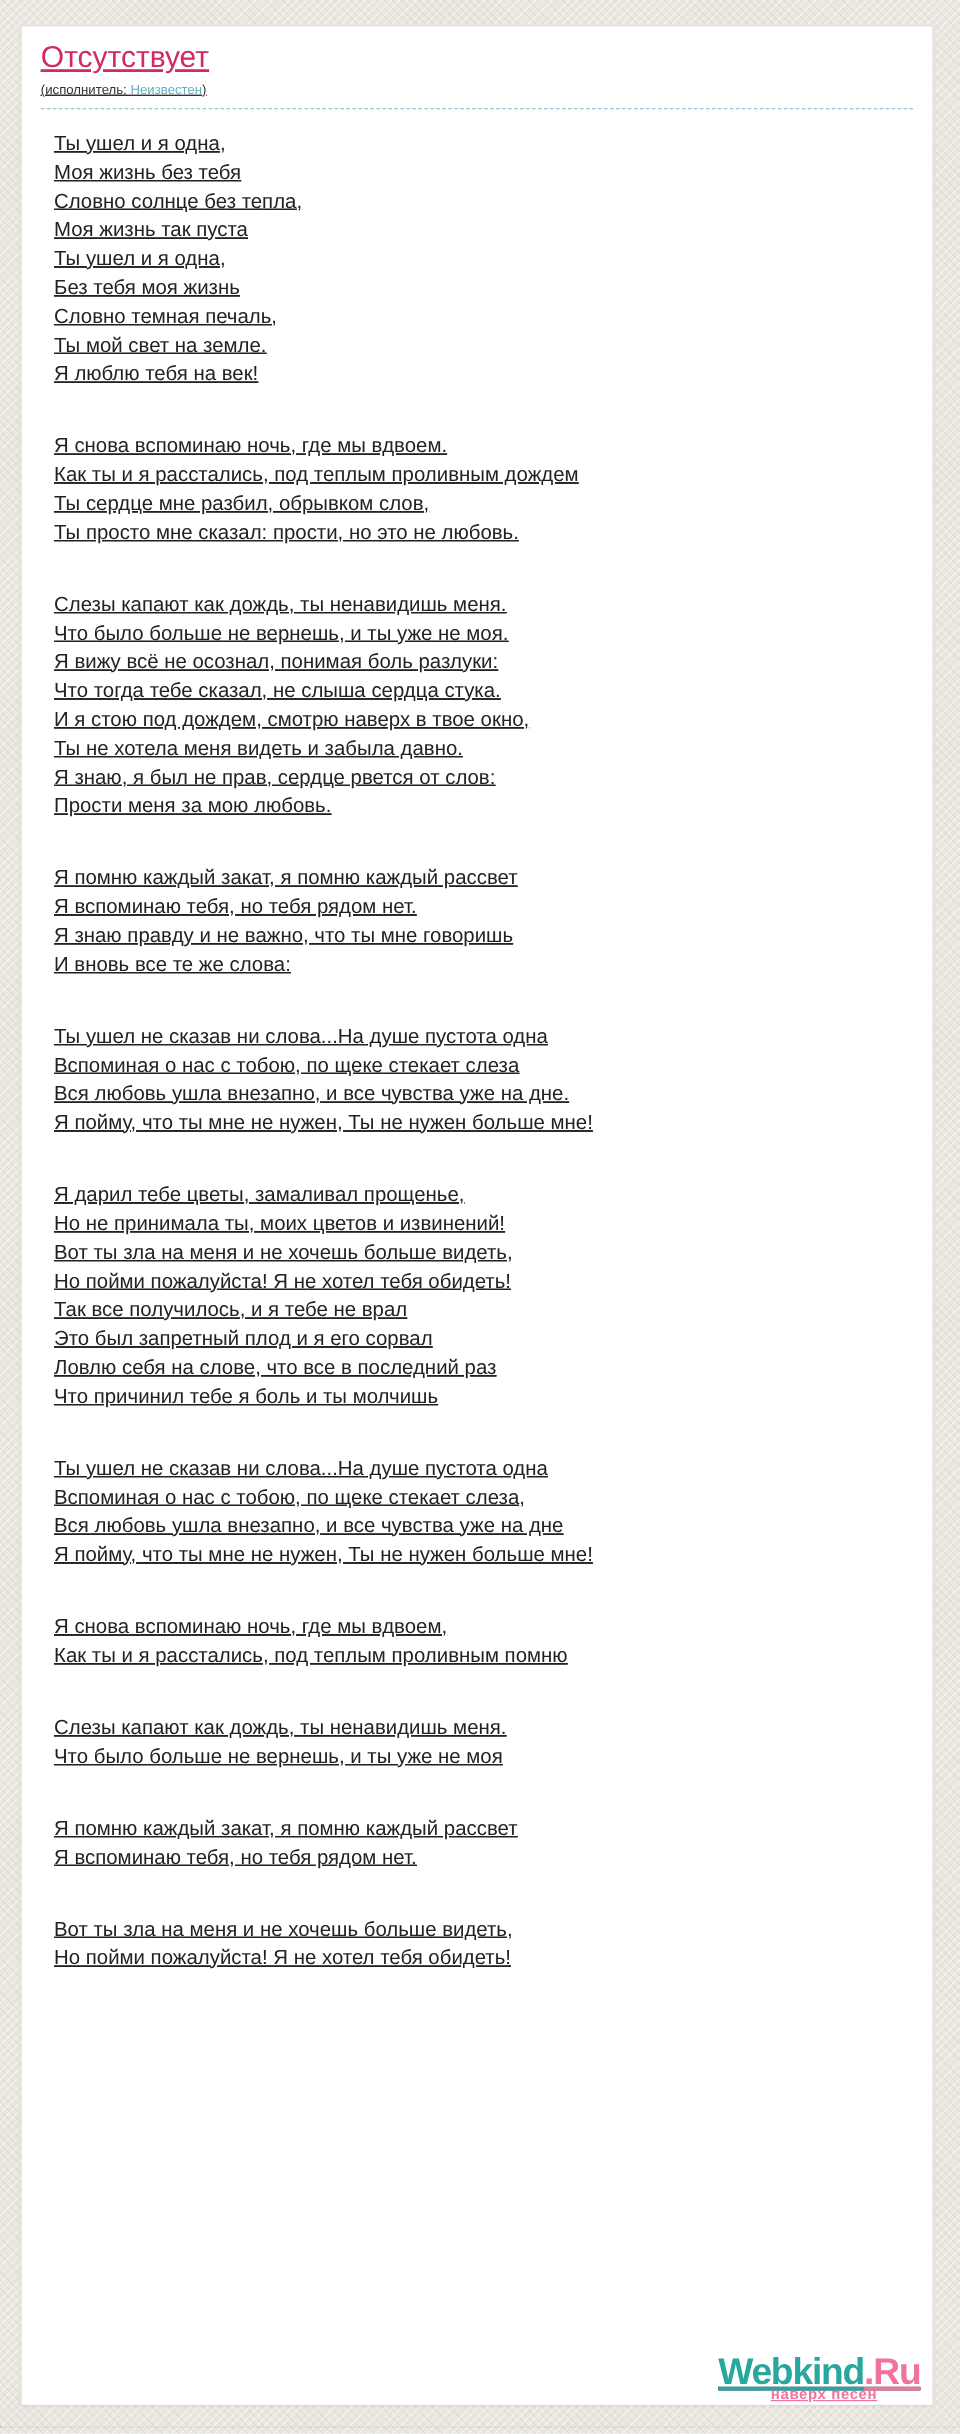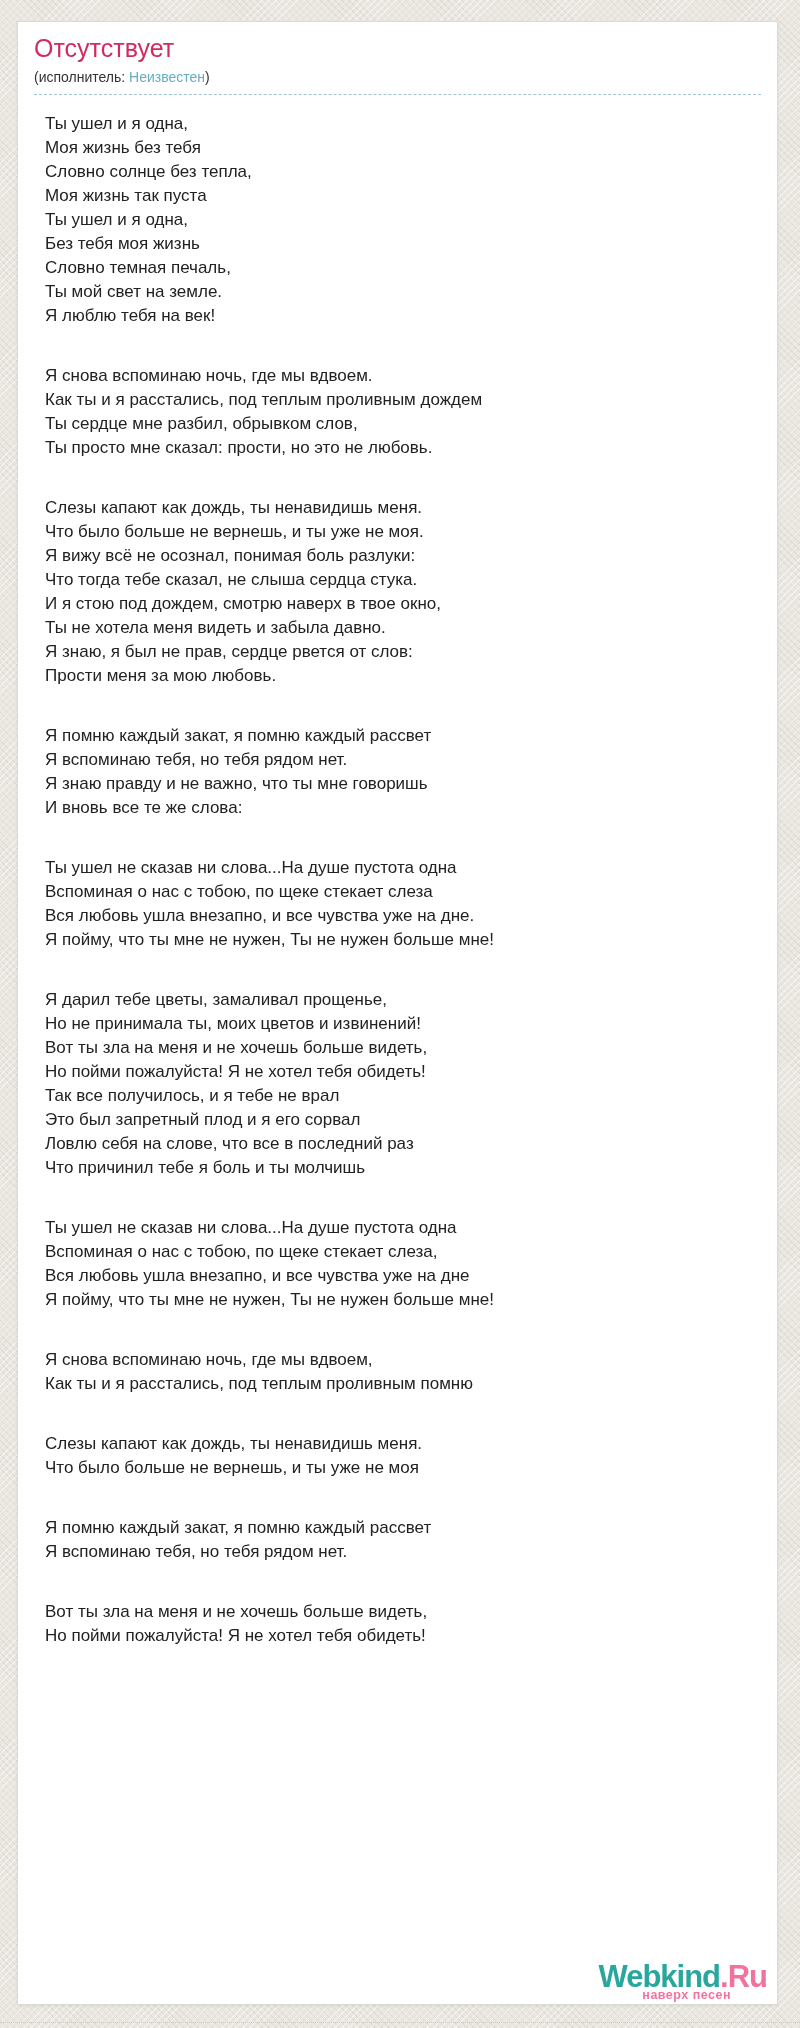--- a/index.html
+++ b/index.html
@@ -1,15 +1,15 @@
 <!DOCTYPE html>
 <html><head>
 <meta charset="utf-8">
 <style>
-  * { box-sizing: border-box; }
+  * { box-sizing: border-box; text-decoration: underline; }
   html, body { margin: 0; padding: 0; }
   body {
     width: 800px; height: 2028px;
     position: relative;
     overflow: hidden;
     font-family: "Liberation Sans", "DejaVu Sans", sans-serif;
     background-color: var(--page-bg, #eae7e1);
     background-image:
       repeating-linear-gradient(135deg, rgba(255,255,255,0.45) 0px, rgba(255,255,255,0.45) 1px, transparent 1px, transparent 5px),
       repeating-linear-gradient(45deg, rgba(185,178,167,0.20) 0px, rgba(185,178,167,0.20) 1px, transparent 1px, transparent 5px);
@@ -24,21 +24,21 @@
     padding: 13px 16px 0 16px;
   }
   .page-title {
     margin: 0 0 6px 0;
     font-size: 25px;
     font-weight: 400;
     color: var(--title, #d22b5e);
     line-height: 1.1;
   }
   .artist-line {
-    font-size: 14px;
+    font-size: 11px;
     color: #333333;
     padding-bottom: 9px;
     border-bottom: 1px dashed var(--divider, #9fc3d0);
   }
   .artist-link {
     color: var(--artist-link, #64aec2);
     text-decoration: none;
     cursor: pointer;
   }
   .lyrics {

